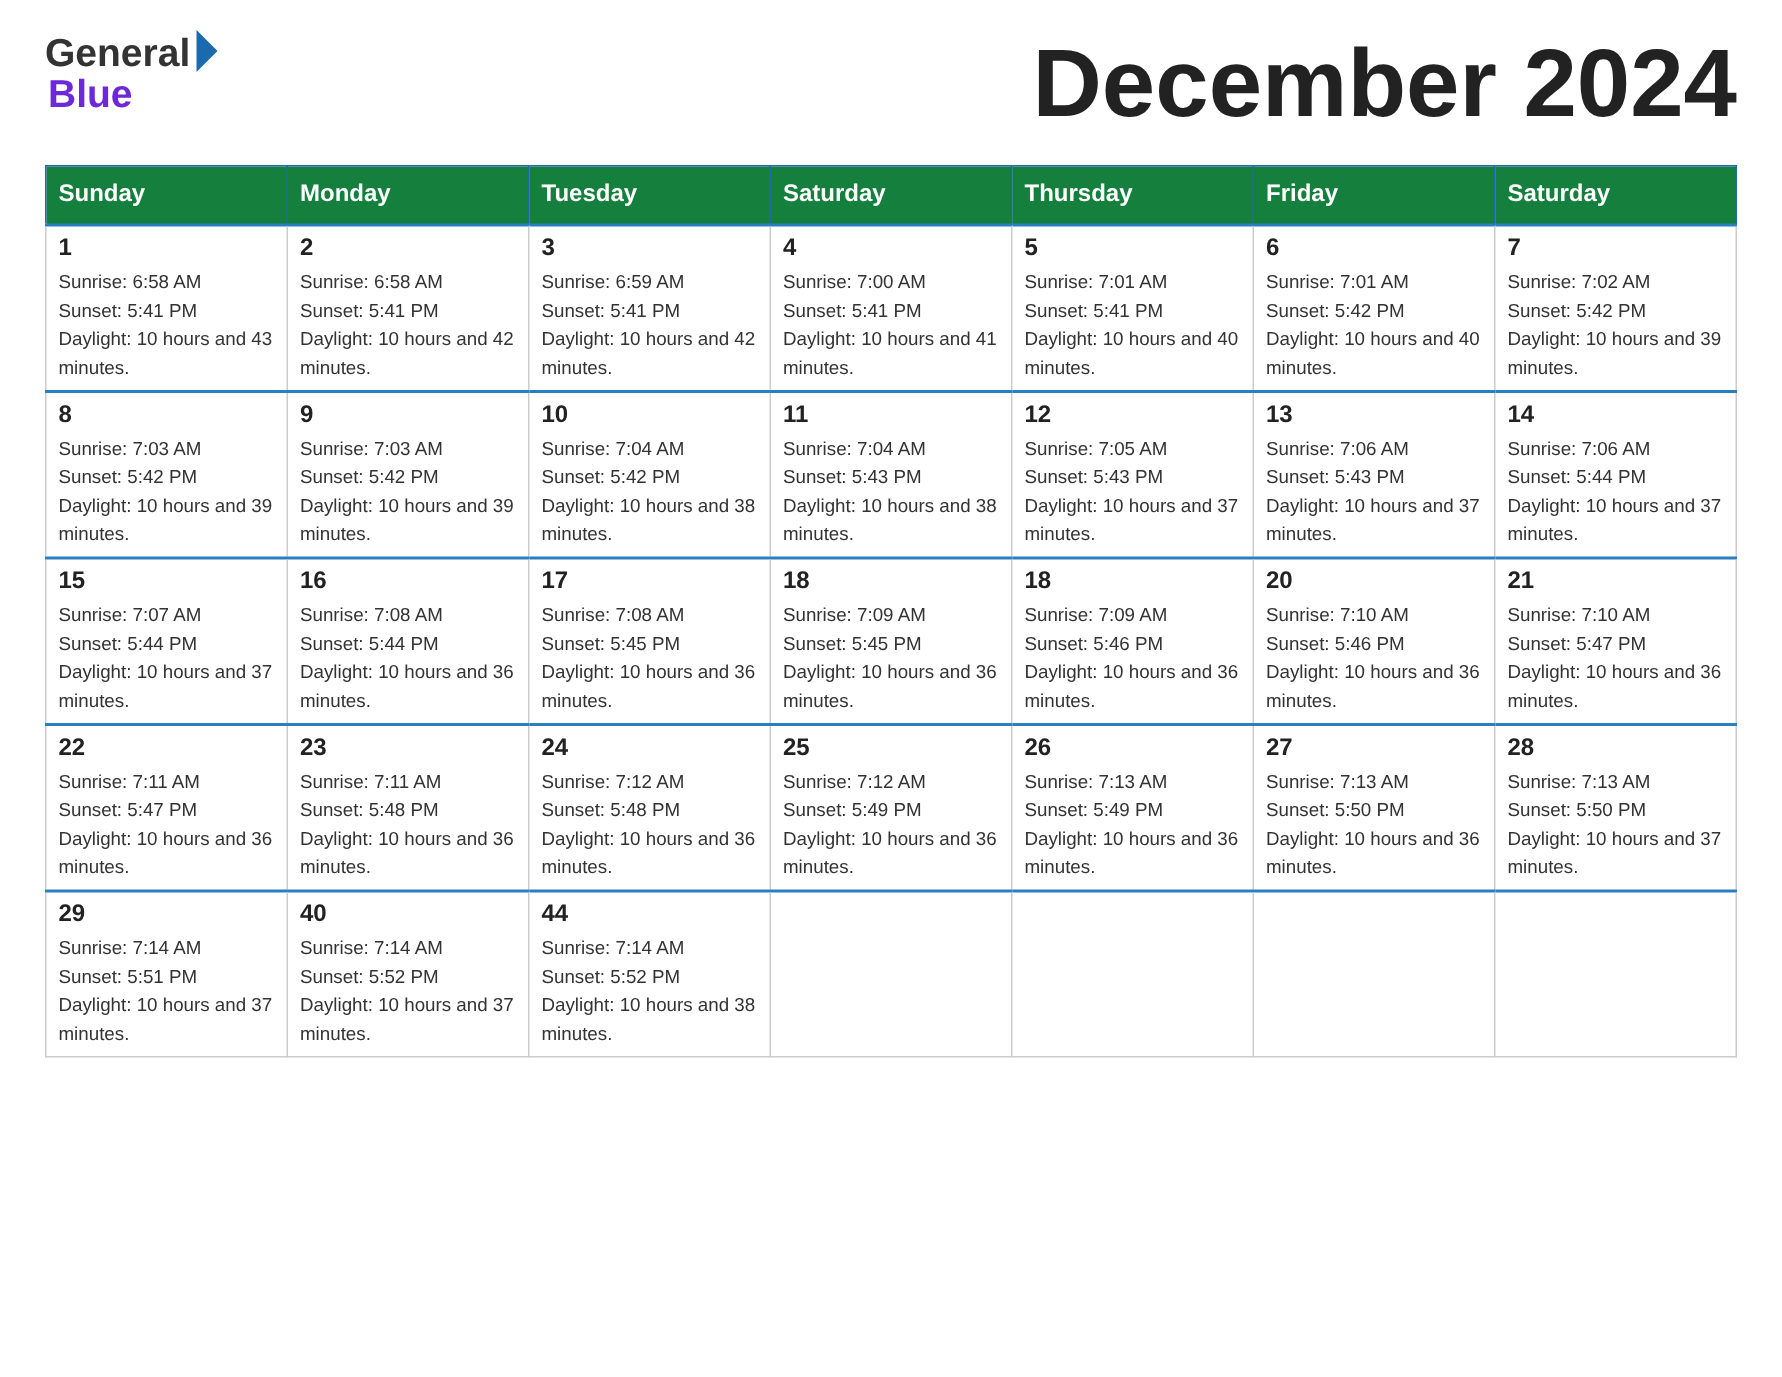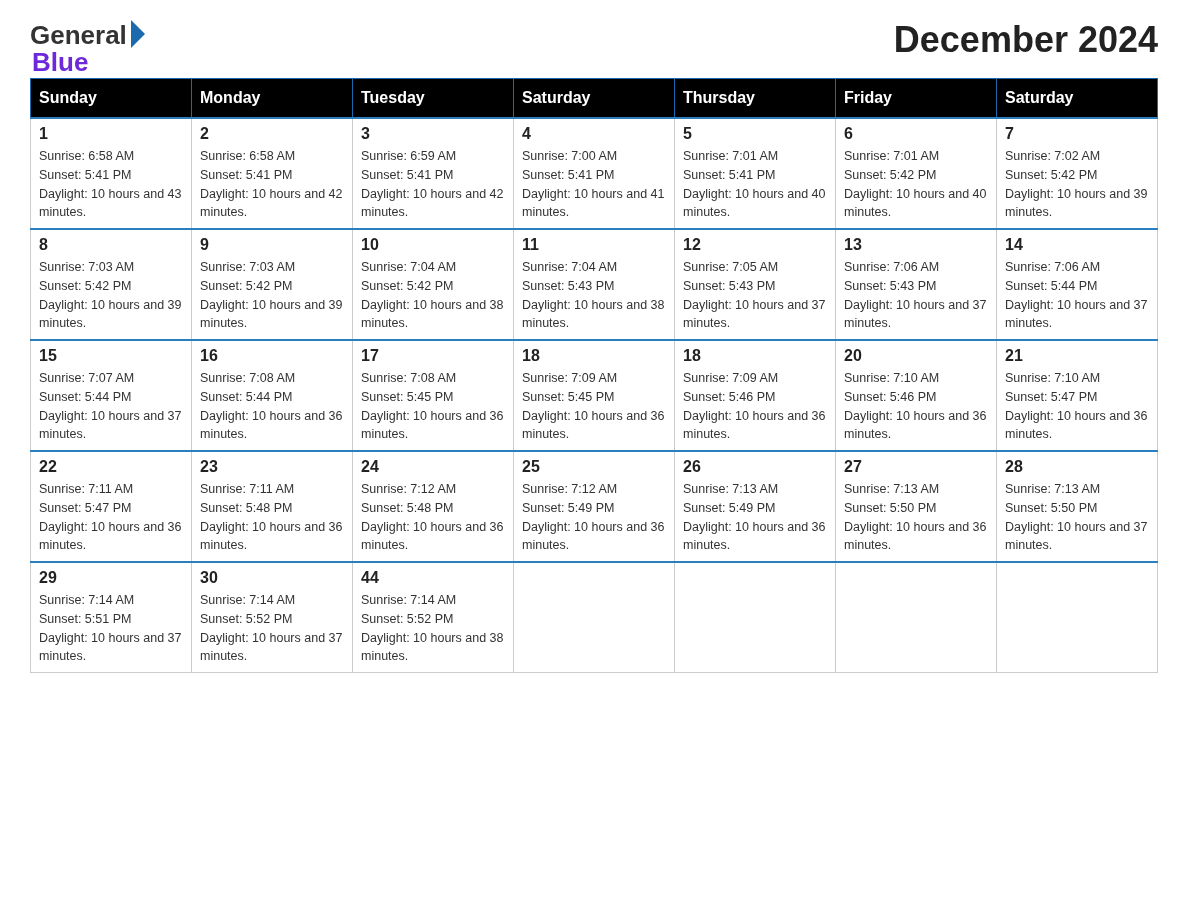--- a/index.html
+++ b/index.html
@@ -7,20 +7,21 @@
       font-family: Arial, sans-serif;
       background: #fff;
       padding: 20px 30px;
       width: 1188px;
       min-height: 918px;
     }
     .header {
       display: flex;
       justify-content: space-between;
       align-items: flex-start;
+      margin-bottom: 20px;
     }
     .logo {
       display: flex;
       flex-direction: column;
       align-items: flex-start;
     }
     .logo-top {
       display: flex;
       align-items: center;
     }
@@ -42,37 +43,37 @@
       font-size: 26px;
       font-weight: bold;
       color: #6d28d9;
       margin-top: -4px;
       padding-left: 2px;
     }
     .title-block {
       text-align: right;
     }
     .month-title {
-      font-size: 36px;
+      font-size: 64px;
       font-weight: bold;
       color: #222;
       line-height: 1.1;
     }
     .subtitle {
       font-size: 22px;
       color: #555;
       margin-top: 4px;
     }
     .calendar {
       width: 100%;
       border-collapse: collapse;
       border: 1px solid #aaa;
     }
     .calendar th {
-      background: #000000;
+      background: #15803d;
       color: #fff;
       font-size: 16px;
       font-weight: bold;
       padding: 10px 8px;
       text-align: left;
       border: 1px solid #1a6aad;
     }
     .calendar td {
       vertical-align: top;
       padding: 6px 8px;
@@ -251,21 +252,21 @@
         <span class="day-number">28</span>
         <span class="day-info">Sunrise: 7:13 AM<br>Sunset: 5:50 PM<br>Daylight: 10 hours and 37 minutes.</span>
       </td>
       </tr>
       <tr class="week-row">
         <td>
         <span class="day-number">29</span>
         <span class="day-info">Sunrise: 7:14 AM<br>Sunset: 5:51 PM<br>Daylight: 10 hours and 37 minutes.</span>
       </td>
         <td>
-        <span class="day-number">30</span>
+        <span class="day-number">40</span>
         <span class="day-info">Sunrise: 7:14 AM<br>Sunset: 5:52 PM<br>Daylight: 10 hours and 37 minutes.</span>
       </td>
         <td>
         <span class="day-number">44</span>
         <span class="day-info">Sunrise: 7:14 AM<br>Sunset: 5:52 PM<br>Daylight: 10 hours and 38 minutes.</span>
       </td>
         <td class="empty-cell"></td>
         <td class="empty-cell"></td>
         <td class="empty-cell"></td>
         <td class="empty-cell"></td>

